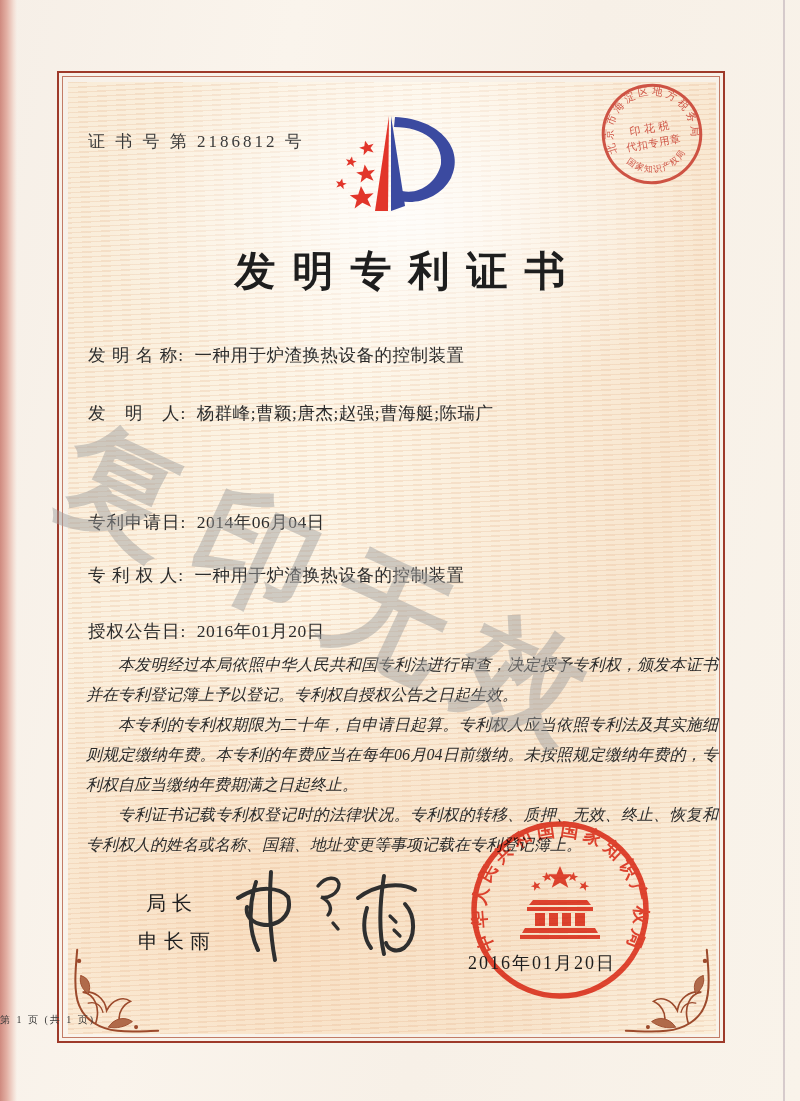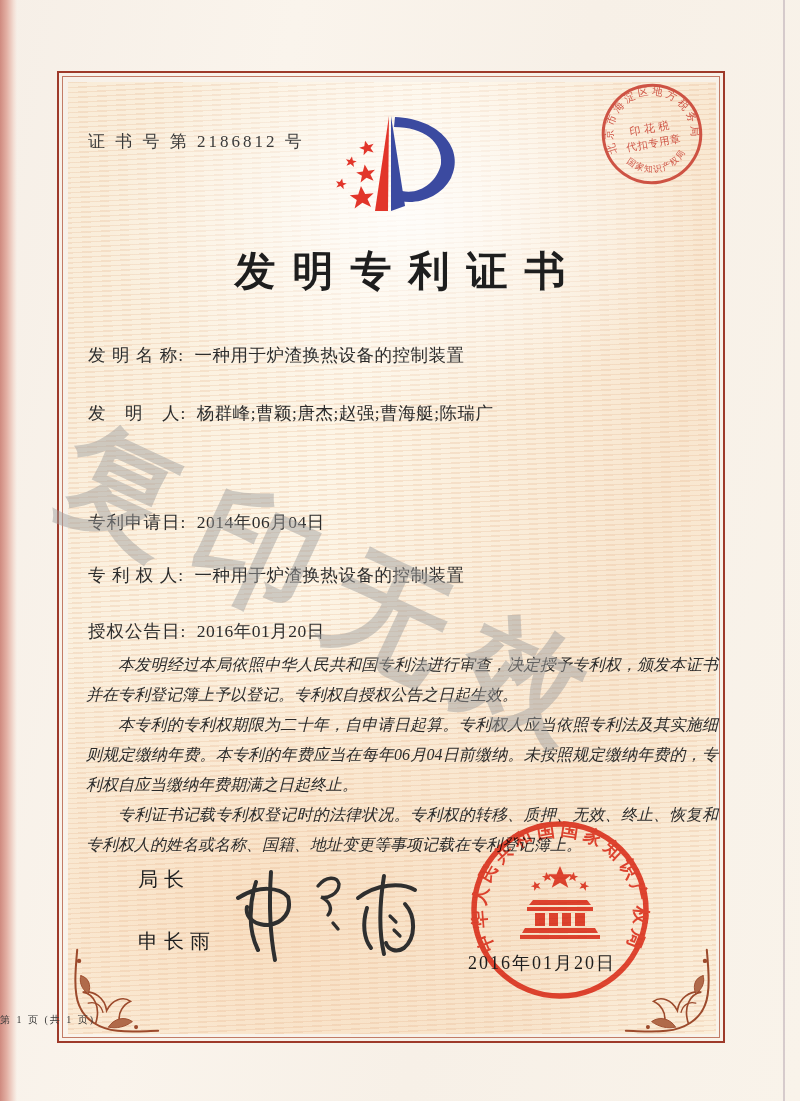--- a/index.html
+++ b/index.html
@@ -66,21 +66,21 @@
   .watermark{
     position:absolute;left:100px;top:392px;z-index:3;
     font-family:"Liberation Sans","DejaVu Sans",sans-serif;
     font-size:122px;font-weight:700;color:#9e9e9e;opacity:.48;
     letter-spacing:26px;white-space:nowrap;
     transform:rotate(25deg);transform-origin:left top;
     pointer-events:none;
   }
 
   .officer{position:absolute;left:138px;color:#222;font-size:20px;letter-spacing:6px;}
-  .officer.role{top:866px;}
+  .officer.role{top:890px;margin-left:8px;}
   .officer.name{top:928px;text-align:right;}
   .signature{position:absolute;left:218px;top:862px;width:212px;height:108px;}
 
   .seal{position:absolute;left:460px;top:810px;width:200px;height:200px;
     opacity:.92;mix-blend-mode:multiply;}
   .seal-date{
     position:absolute;left:468px;top:951px;z-index:5;
     font-size:18px;letter-spacing:2px;color:#1d1d1d;
   }
   .footer{

